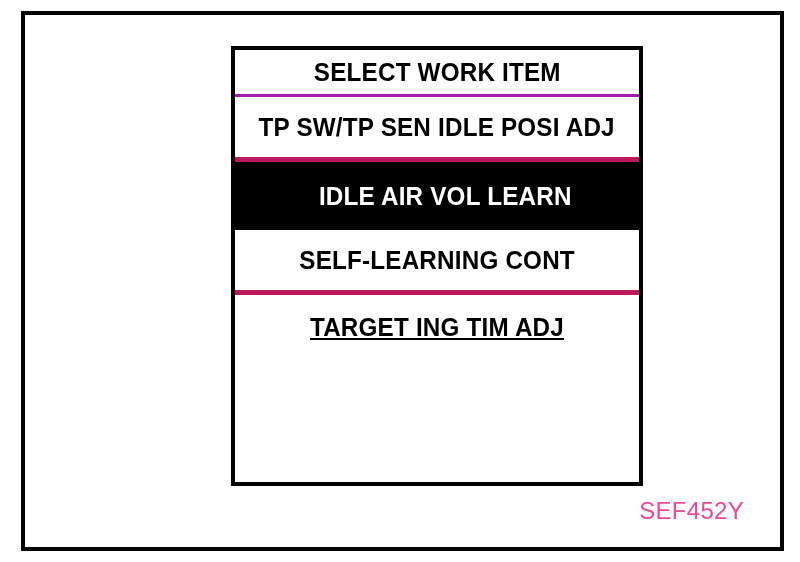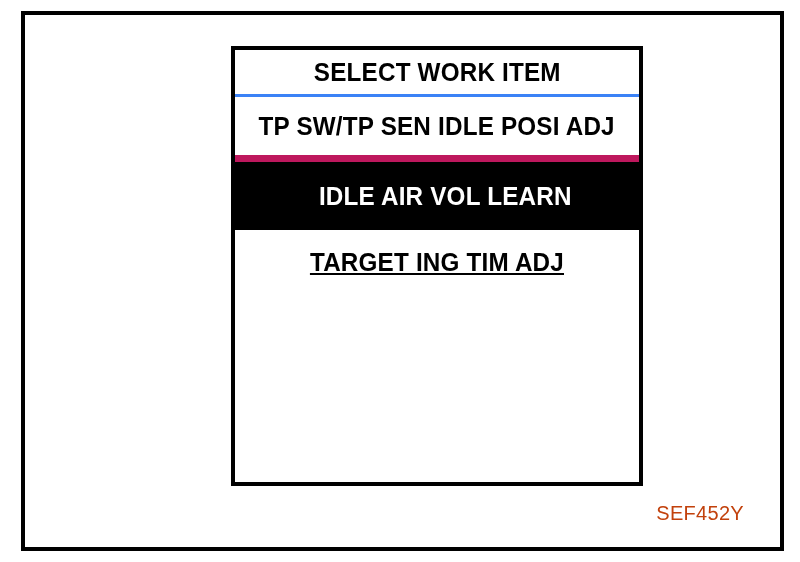--- a/index.html
+++ b/index.html
@@ -55,26 +55,26 @@
     align-items: center;
     justify-content: center;
     background: #ffffff;
     color: #000000;
     overflow: hidden;
   }
 
   
   .menu-row.header-row {
     height: 47px;
-    border-bottom: 3px solid #3b82f6;
+    border-bottom: 3px solid #a21caf;
   }
 
   .menu-row.item-row {
     height: 65px;
-    border-bottom: 7px solid #be185d;
+    border-bottom: 5px solid #be185d;
   }
 
   .menu-row.item-row.last-row {
     border-bottom: none;
     height: 64px;
     text-decoration: underline;
   }
 
   .menu-row.selected {
     background: #000000;
@@ -100,23 +100,23 @@
 
   .header-row .row-label {
     font-size: 25px;
   }
 
   
   #figure-caption {
     position: absolute;
     right: 36px;
     bottom: 22px;
-    font-size: 20px;
+    font-size: 24px;
     font-weight: normal;
-    color: #c2410c;
+    color: #ec4899;
     letter-spacing: 0.3px;
     white-space: nowrap;
   }
 </style>
 </head>
 <body>
 
 <div id="screen">
 
   <div id="outer-frame">
@@ -129,20 +129,23 @@
 
       <div class="menu-row item-row">
         <span class="row-label">TP SW/TP SEN IDLE POSI ADJ</span>
       </div>
 
 
       <div class="menu-row item-row selected">
         <span class="row-label">IDLE AIR VOL LEARN</span>
       </div>
 
+      <div class="menu-row item-row">
+        <span class="row-label">SELF-LEARNING CONT</span>
+      </div>
 
 
       <div class="menu-row item-row last-row">
         <span class="row-label">TARGET ING TIM ADJ</span>
       </div>
 
     </div>
 
     <div id="figure-caption">SEF452Y</div>
 

